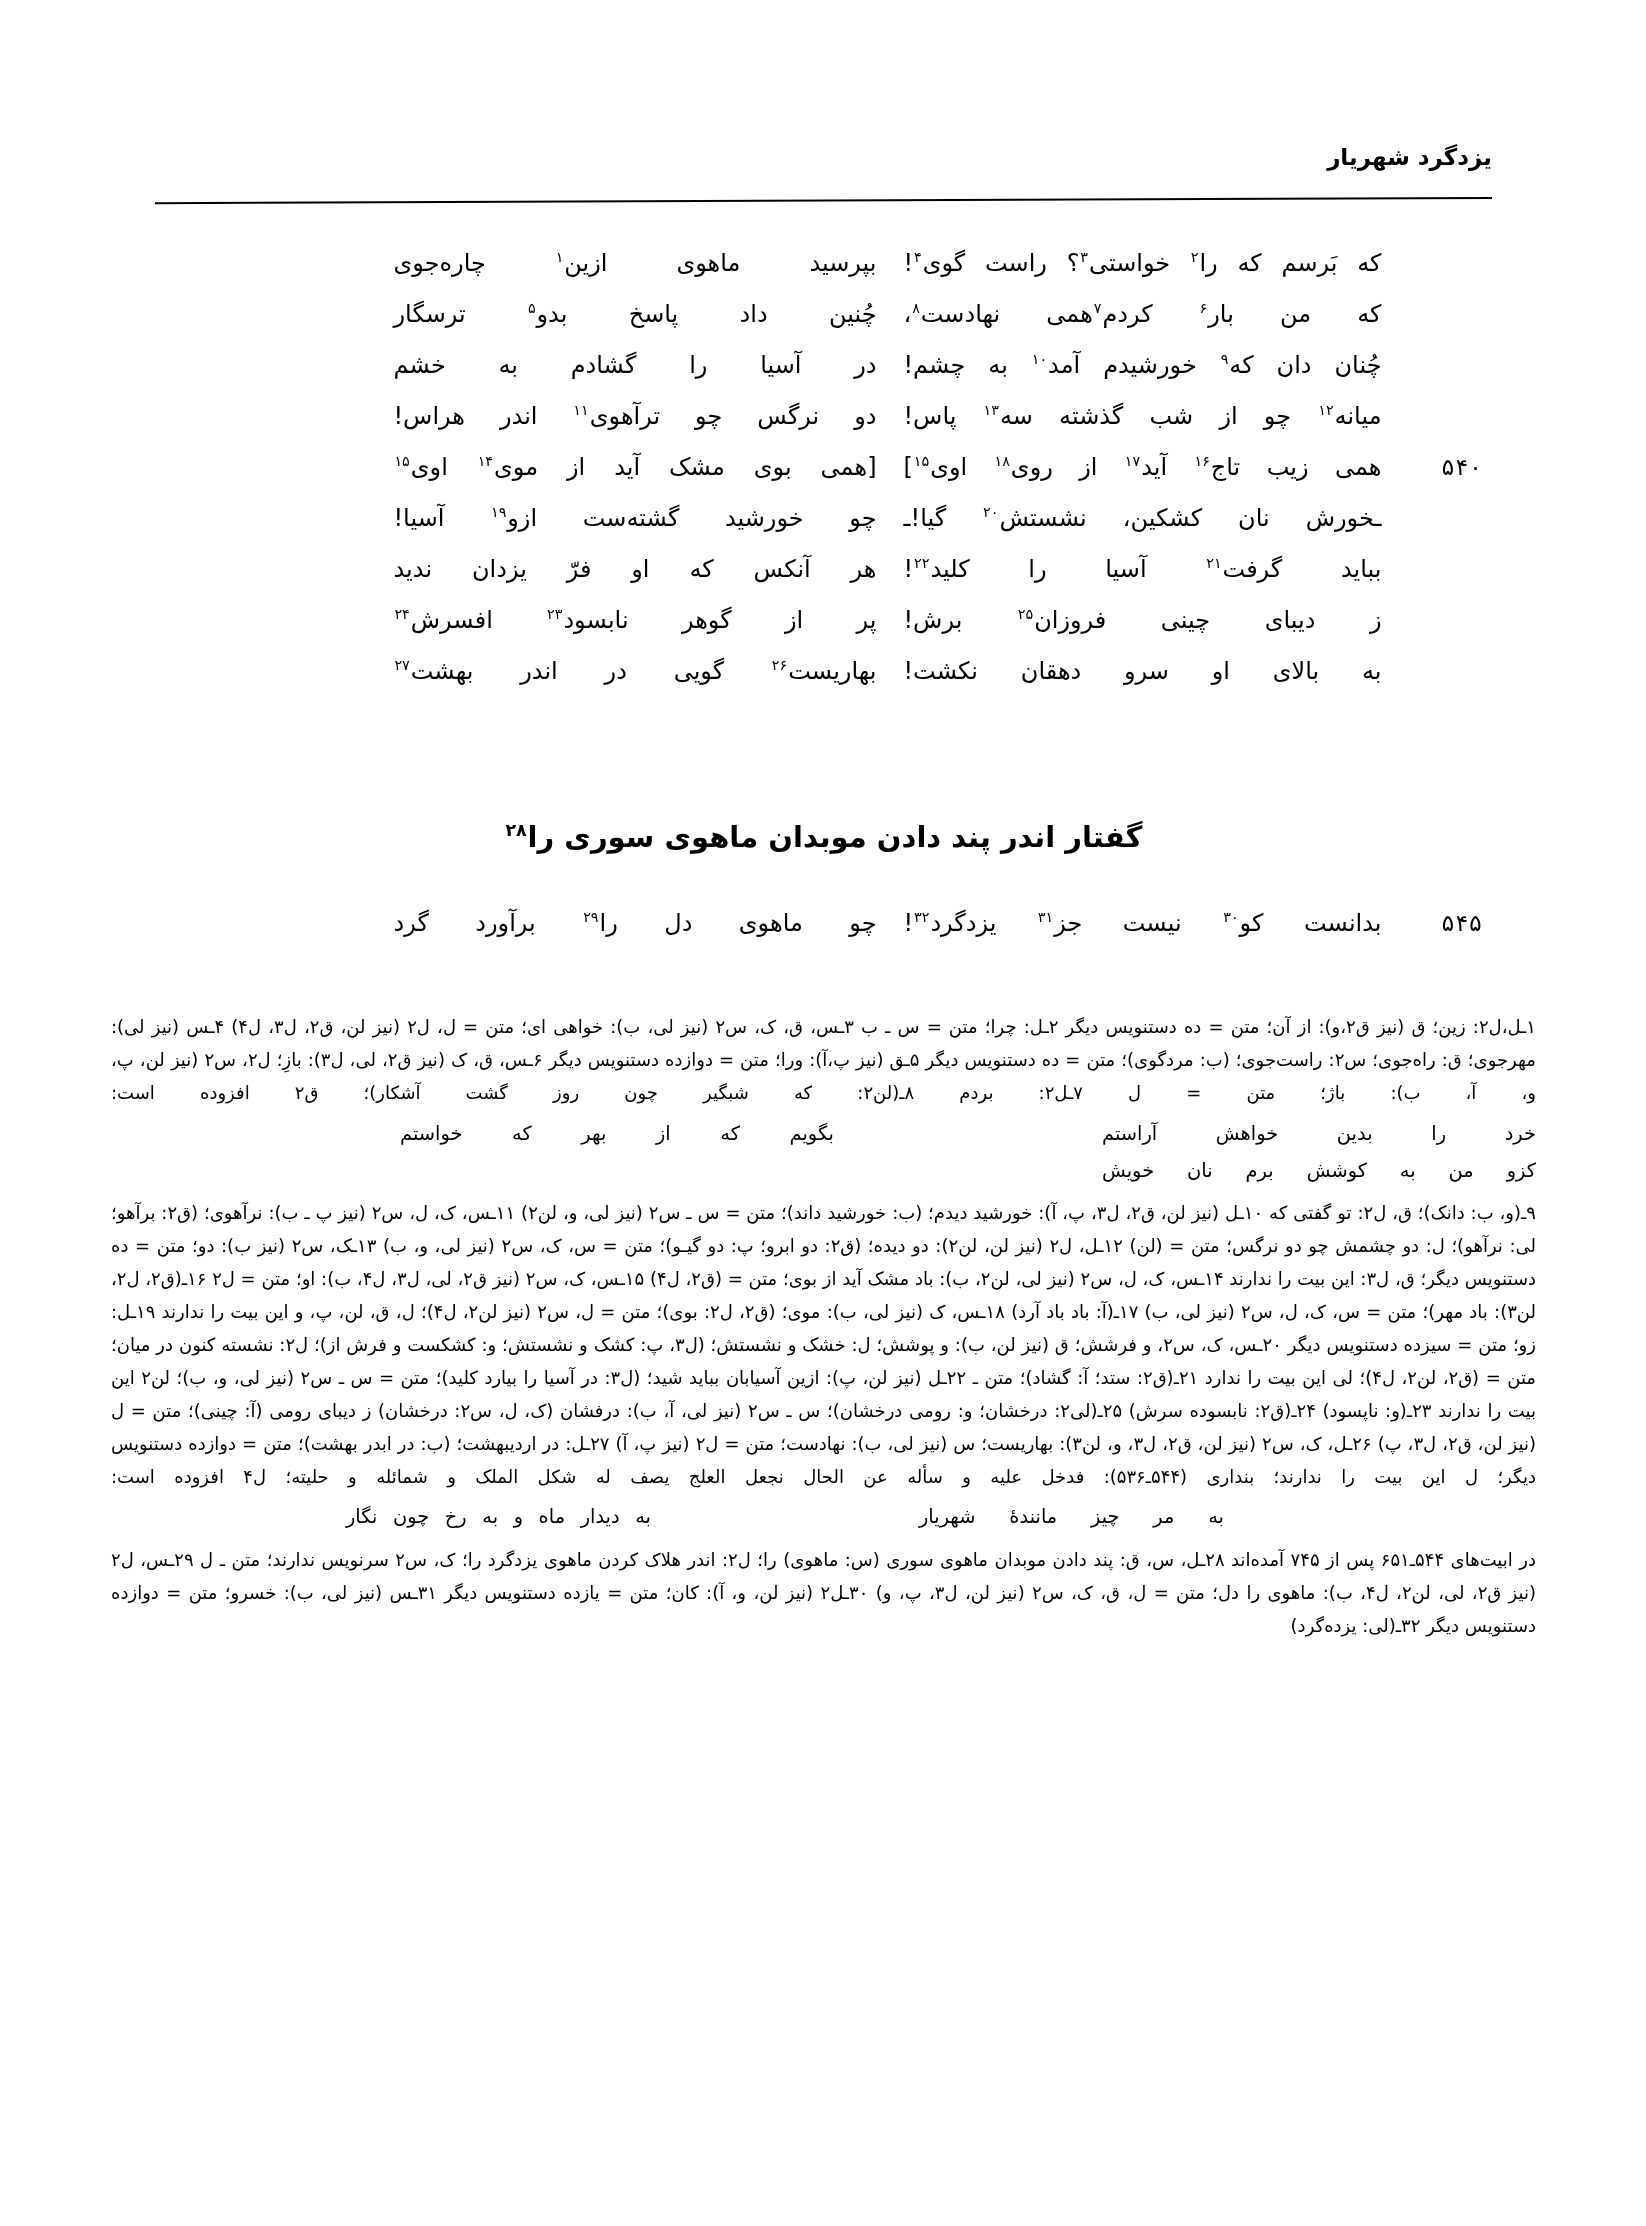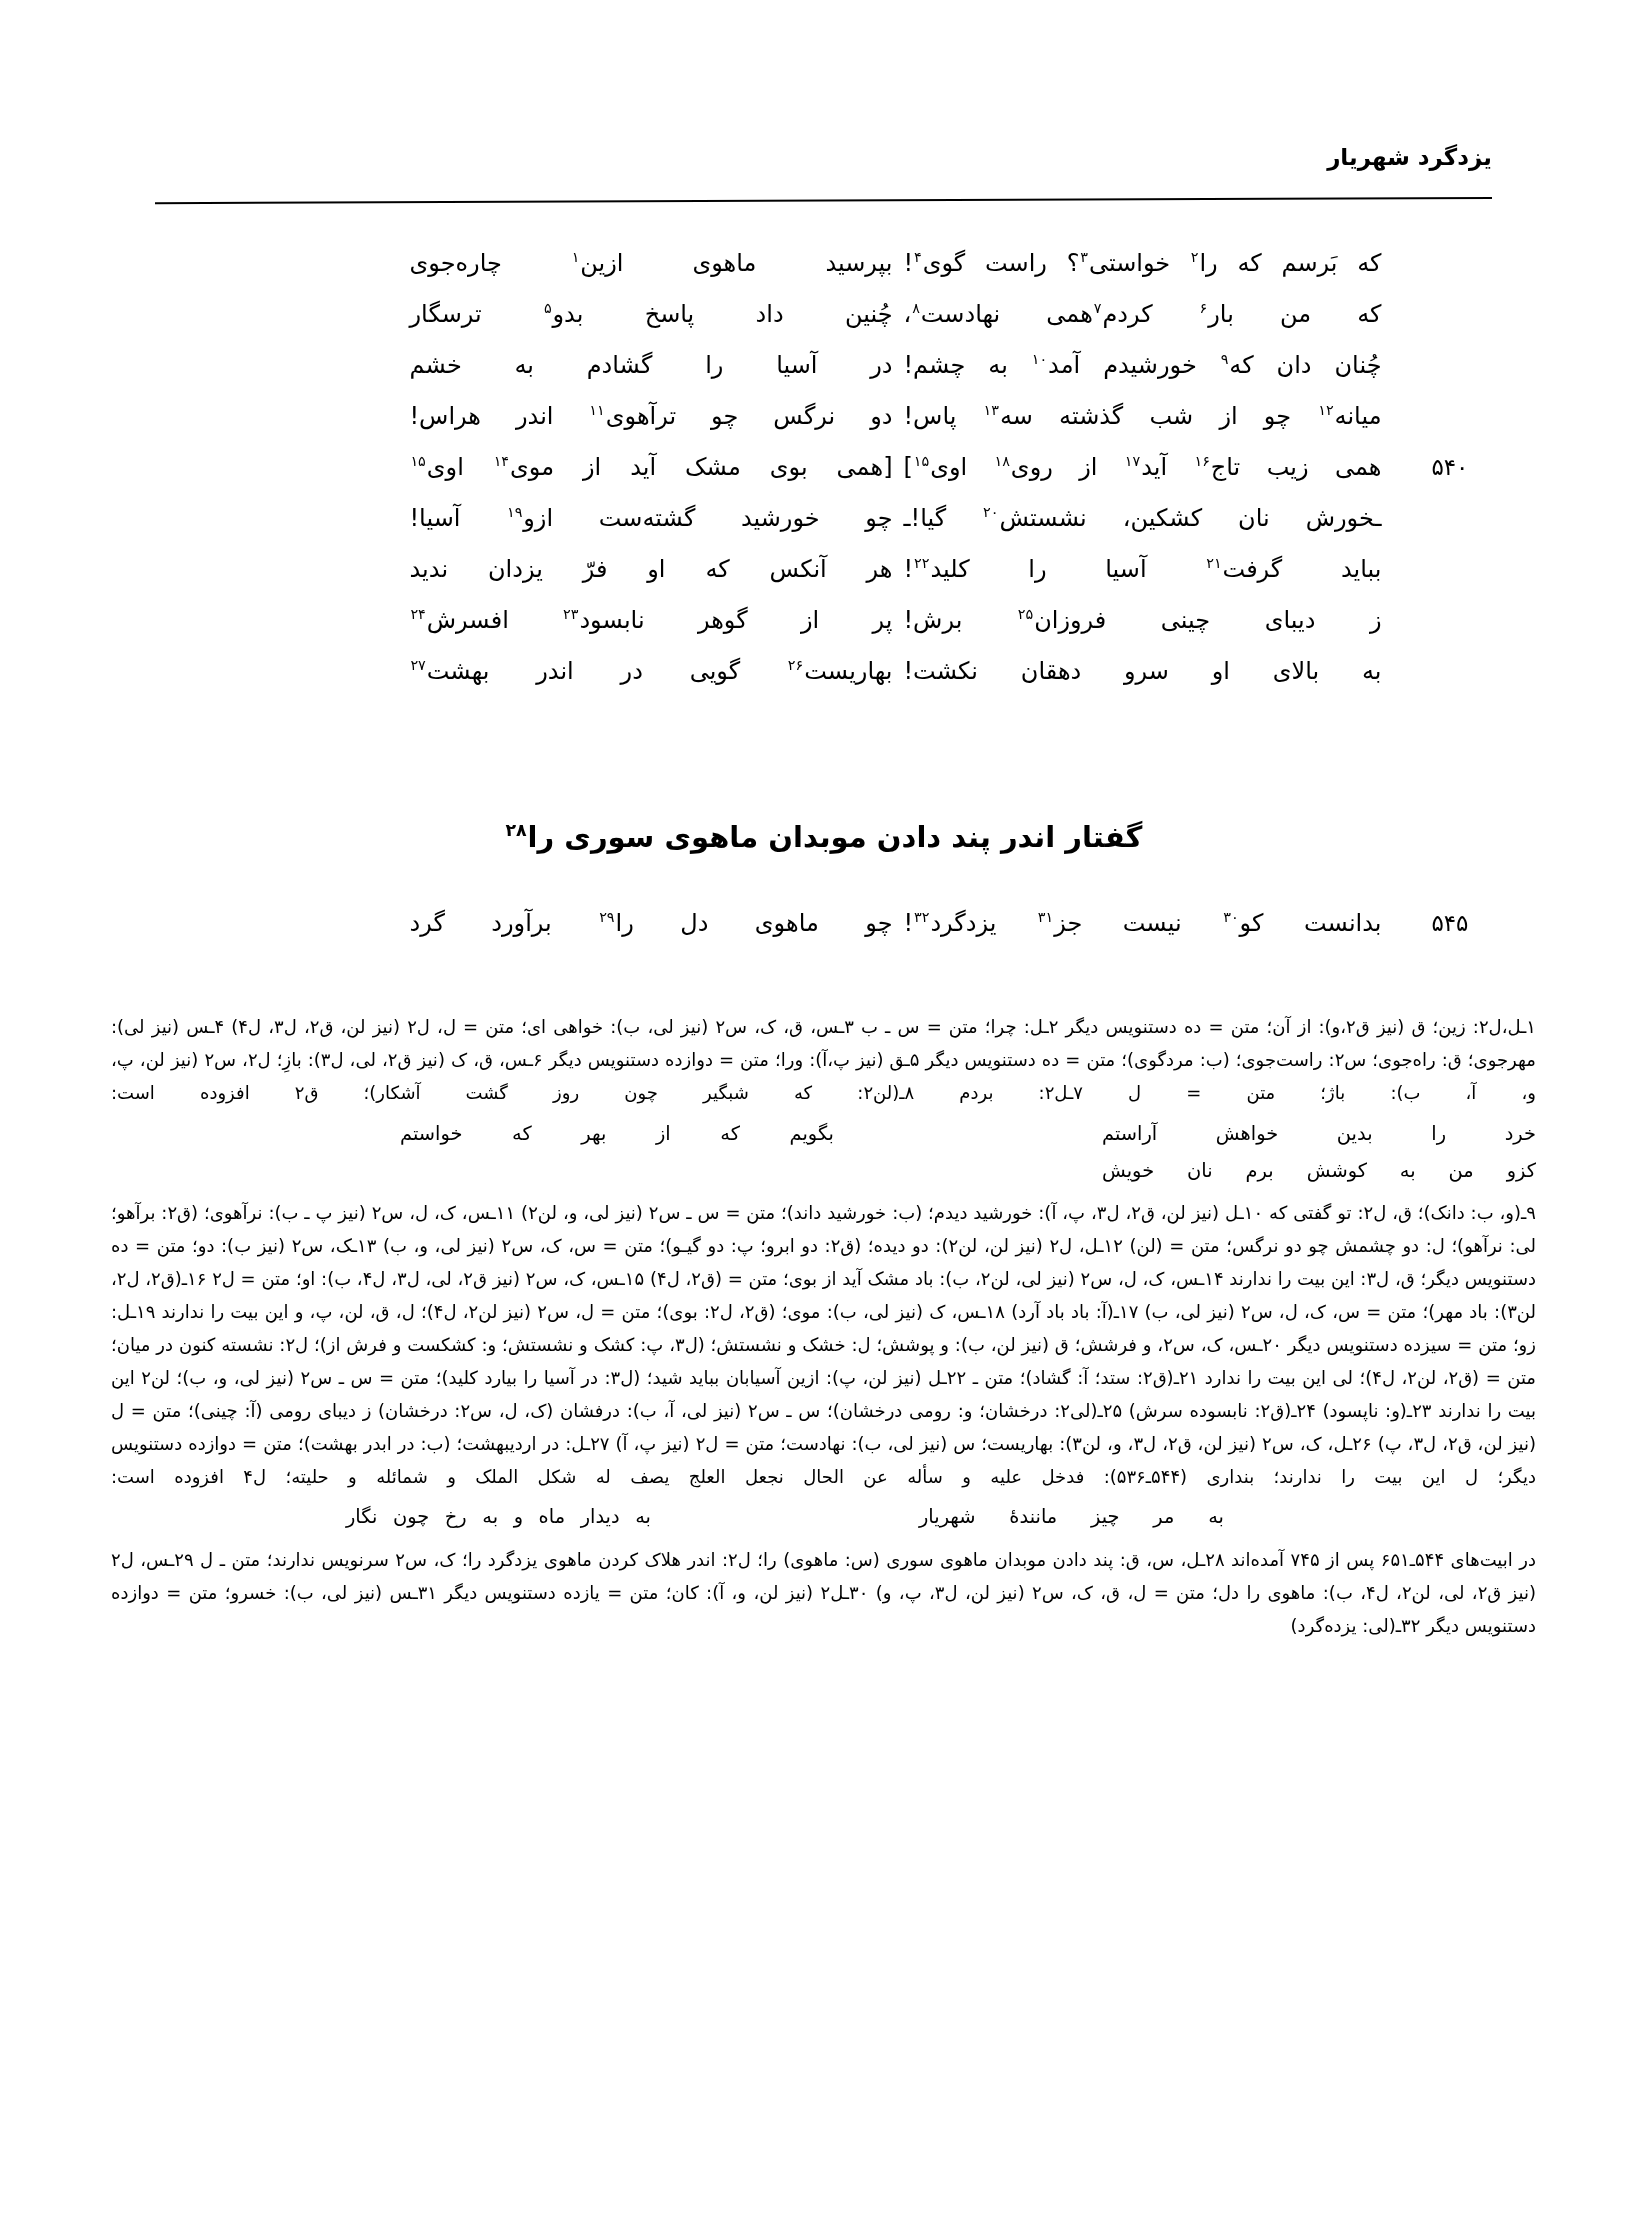--- a/index.html
+++ b/index.html
@@ -61,39 +61,41 @@
     align-items: baseline;
     justify-content: flex-start;
     height: 51px;
     font-size: 24px;
     white-space: nowrap;
   }
   .vnum {
     width: 68px;
     flex: 0 0 68px;
     font-size: 23px;
-    text-align: left;
+    text-align: center;
     padding-left: 7.4px;
     box-sizing: border-box;
+    font-family: Liberation Mono, monospace;
   }
   .hemi {
     flex: 0 0 auto;
     box-sizing: border-box;
     padding: 0 5.5px;
   }
   .hemi-a {
     width: 494px;
     text-align: justify;
     text-align-last: justify;
   }
   .hemi-b {
     width: 489px;
     text-align: justify;
     text-align-last: justify;
     margin-right: 37px;
+    margin-left: 16px;
   }
   sup.fn {
     font-size: 0.60em;
     vertical-align: super;
     line-height: 0;
     padding: 0 0.9px;
   }
 
   
   .section-heading {

